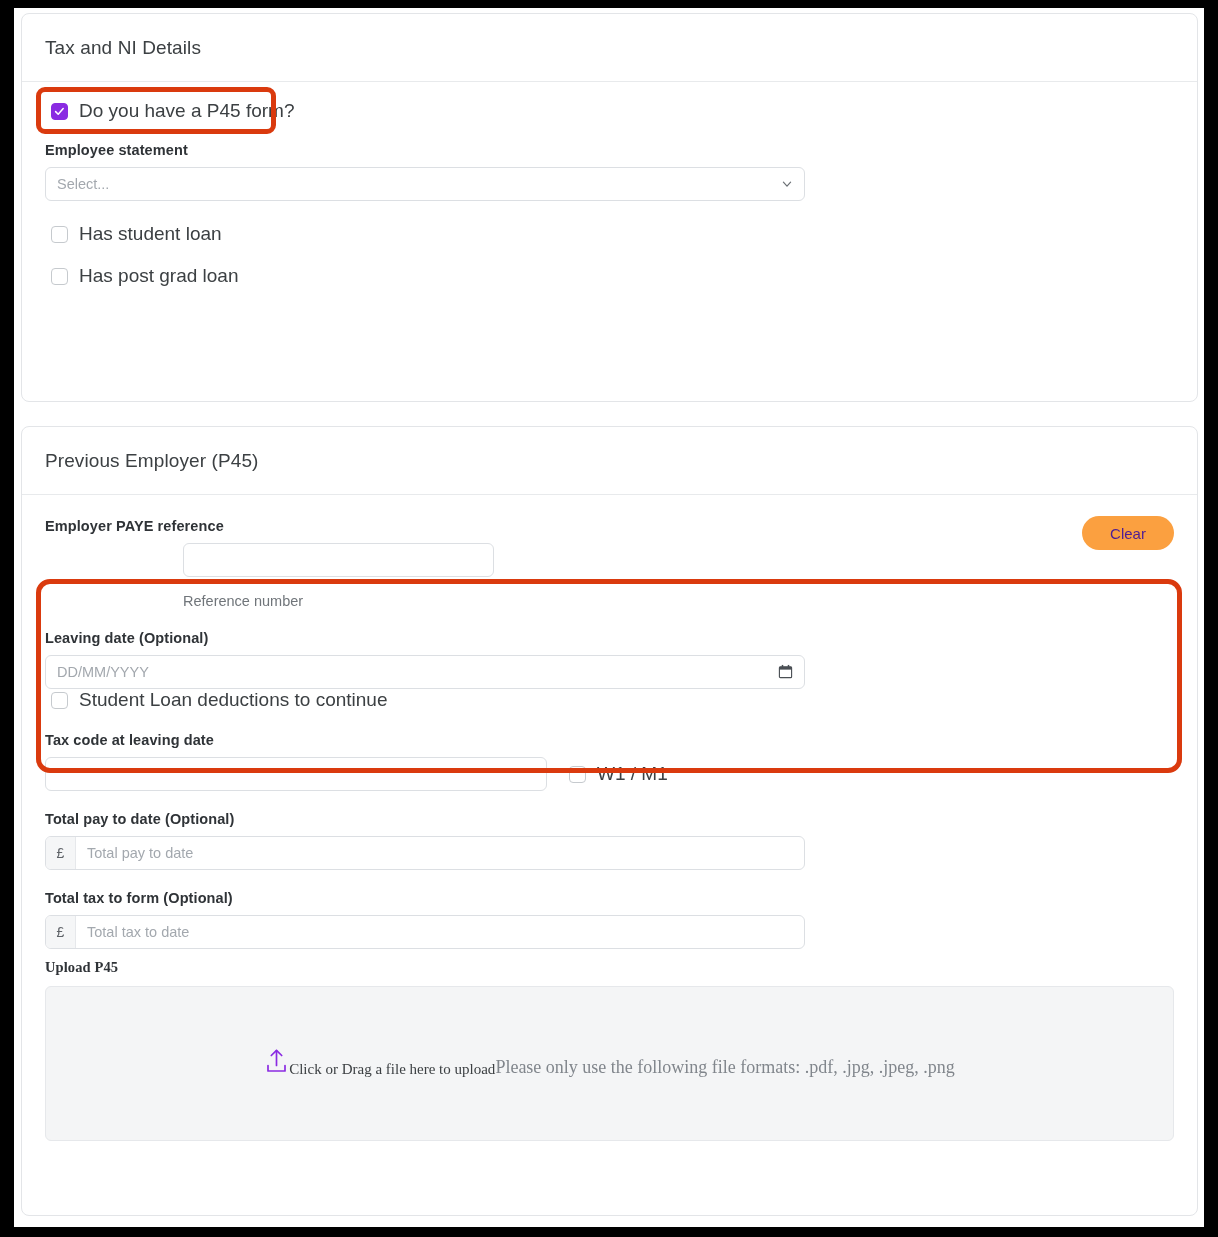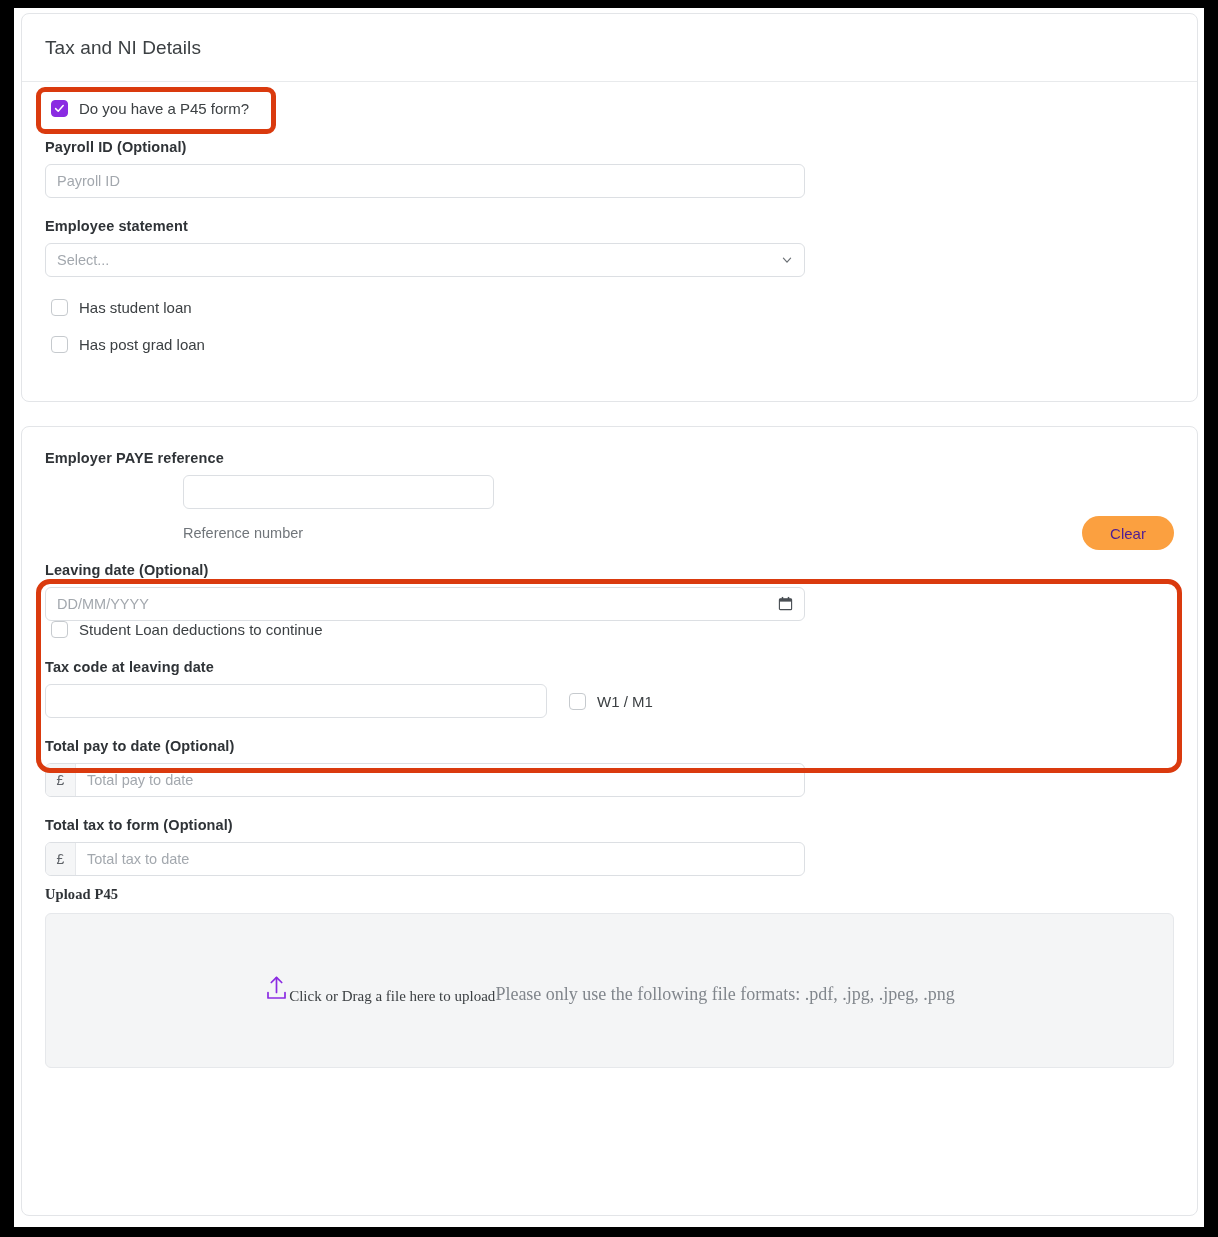--- a/index.html
+++ b/index.html
@@ -117,21 +117,21 @@
   }
   .cb.checked {
     background: #8a2be2;
     border-color: #8a2be2;
     display: flex;
     align-items: center;
     justify-content: center;
   }
   .cb-text {
     margin-left: 11px;
-    font-size: 15px;
+    font-size: 19px;
     color: #3c4043;
     font-weight: 400;
   }
 
   
   .date-wrap { position: relative; width: 760px; }
   .cal-icon { position: absolute; right: 12px; top: 9px; line-height: 0; }
 
   
   .cur-wrap {
@@ -230,24 +230,20 @@
 
       <div class="cb-row" style="margin-top:18px; margin-left:6px;">
         <span class="cb checked">
           <svg width="11" height="11" viewBox="0 0 11 11">
             <path d="M1.6 5.6 L4.2 8.2 L9.2 2.6" fill="none" stroke="#ffffff" stroke-width="1.5" stroke-linecap="round" stroke-linejoin="round"></path>
           </svg>
         </span>
         <span class="cb-text">Do you have a P45 form?</span>
       </div>
 
-      <div style="margin-top:22px;">
-        <div class="field-label">Payroll ID (Optional)</div>
-        <input class="txt-input" style="width: 760px; margin-top: 9px;" type="text" placeholder="Payroll ID">
-      </div>
 
       <div style="margin-top:20px;">
         <div class="field-label">Employee statement</div>
         <div class="select-wrap" style="margin-top:9px;">
           <div class="select-box">Select...</div>
           <span class="chevron">
             <svg width="12" height="12" viewBox="0 0 12 12">
               <path d="M2.4 4.2 L6 8.2 L9.6 4.2" fill="none" stroke="#6b7075" stroke-width="1.2" stroke-linecap="round" stroke-linejoin="round"></path>
             </svg>
           </span>
@@ -262,20 +258,23 @@
       <div class="cb-row" style="margin-top:20px; margin-left:6px;">
         <span class="cb"></span>
         <span class="cb-text">Has post grad loan</span>
       </div>
 
     </div>
   </div>
 
   <div class="card card-prev">
 
+    <div class="card-header">
+      <span class="card-title">Previous Employer (P45)</span>
+    </div>
 
     <button class="clear-btn">Clear</button>
 
     <div class="card-body">
 
       <div style="margin-top:23px;">
         <div class="field-label">Employer PAYE reference</div>
 
         <div style="display:flex; margin-top:9px;">
           <div style="width:311px; margin-left:138px;">

